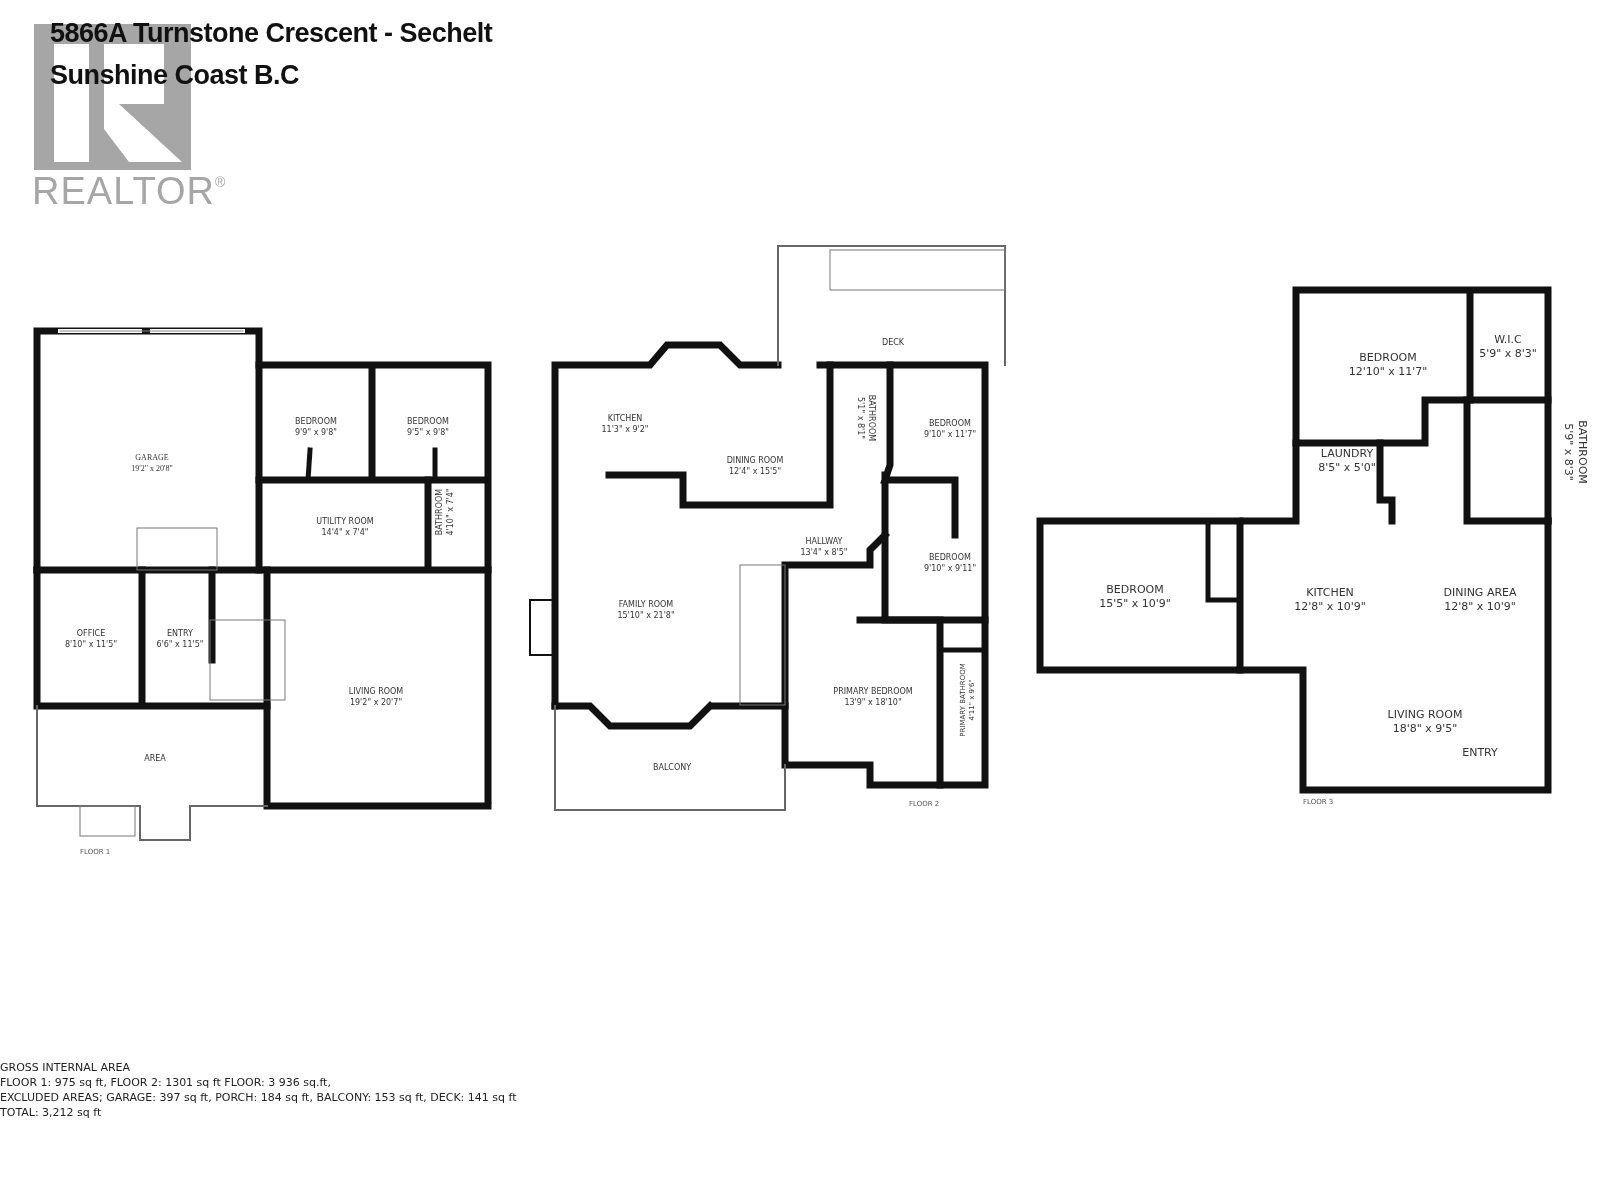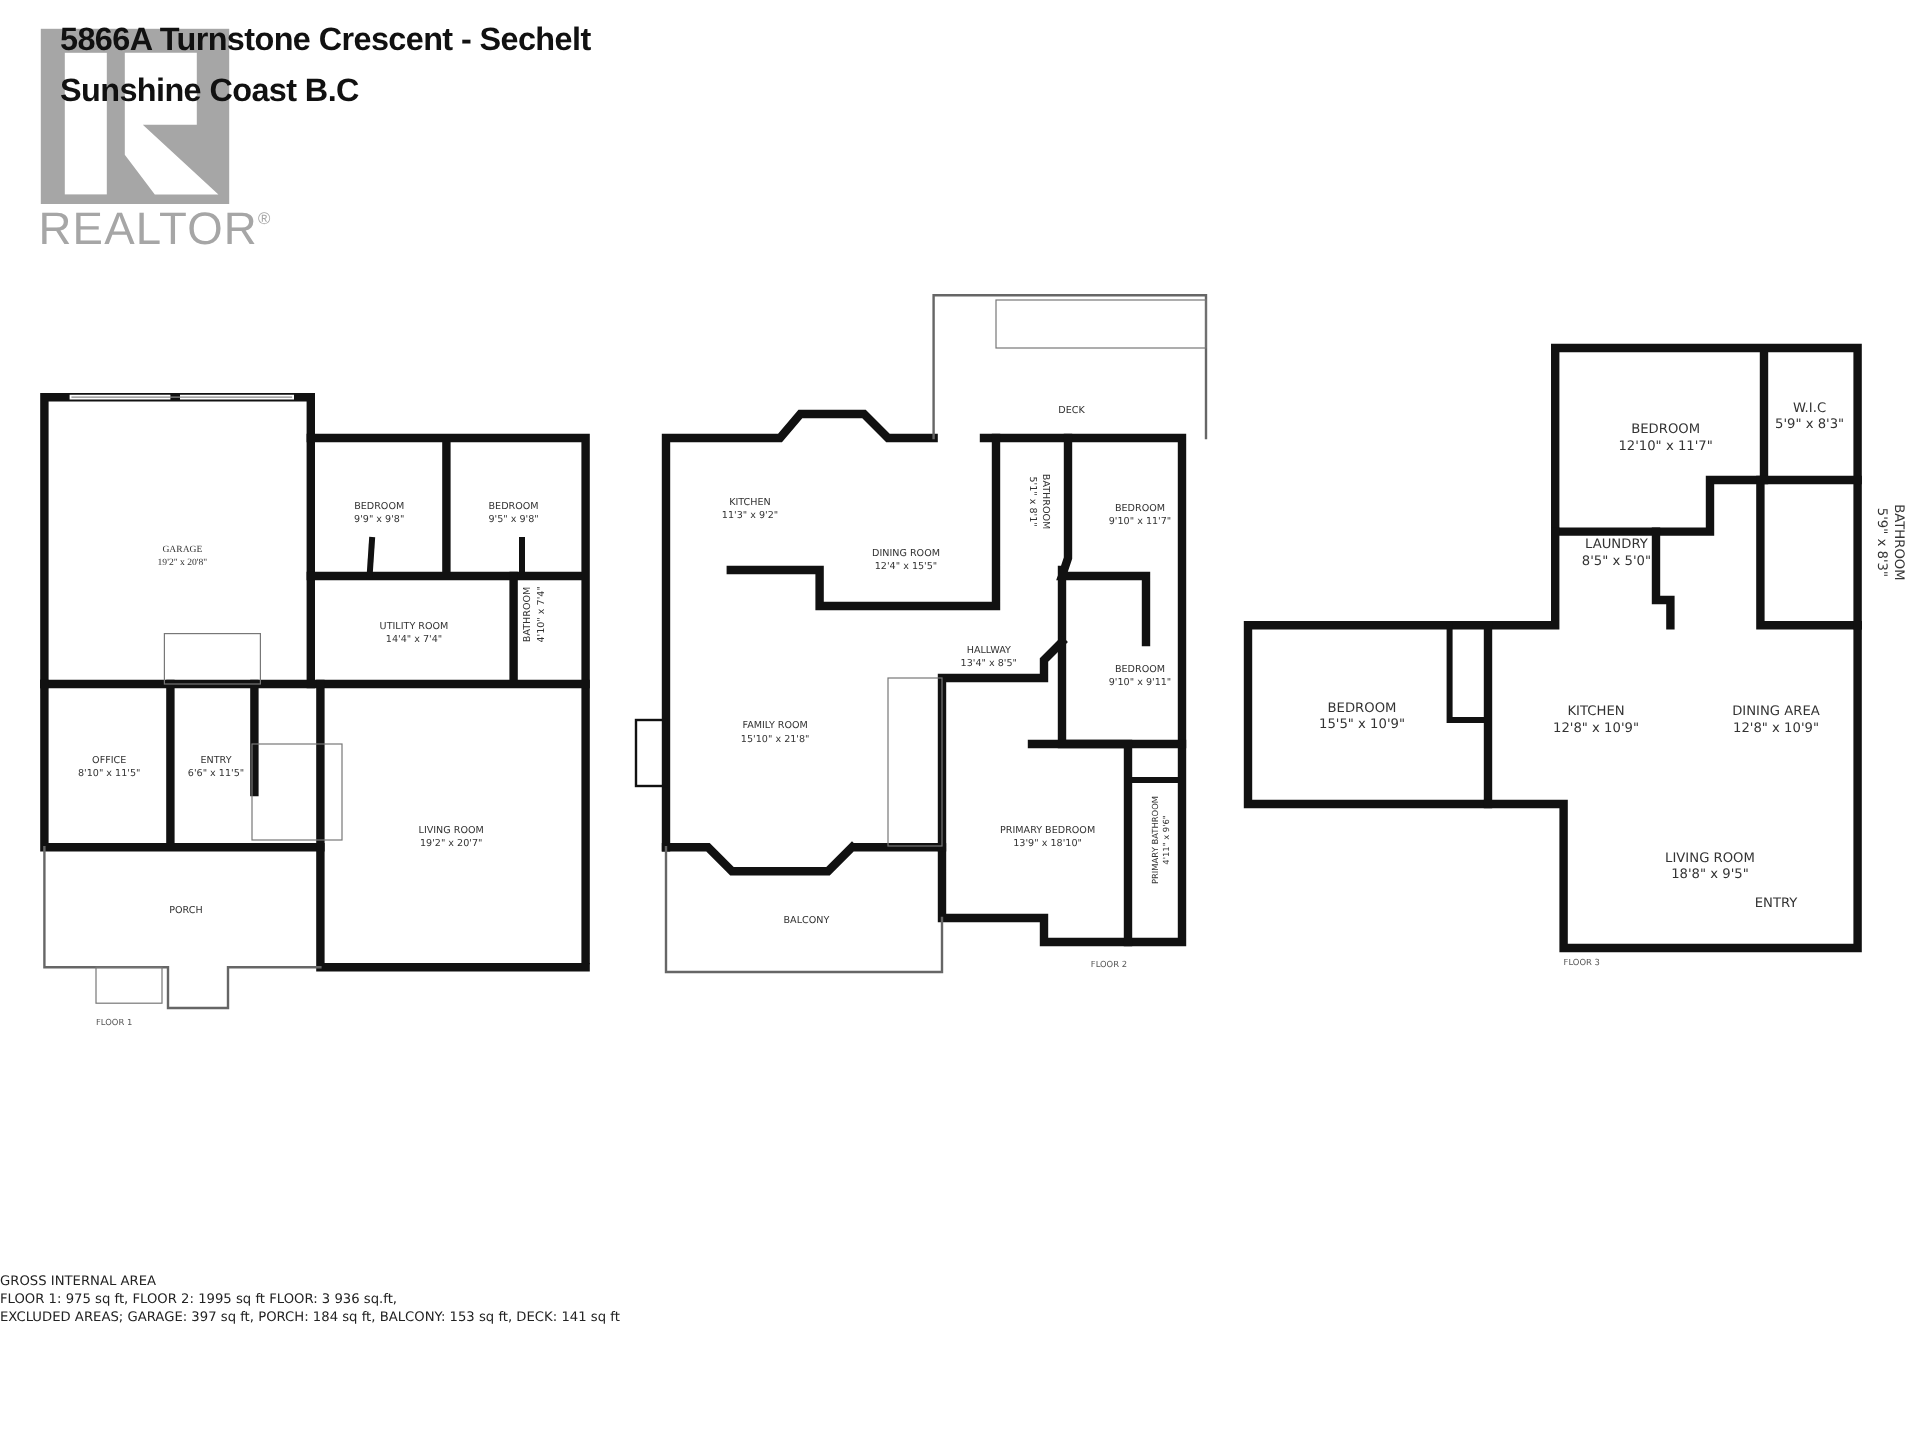--- a/index.html
+++ b/index.html
@@ -115,21 +115,21 @@
   </div>
 <div class="room" style="left:180px;top:639px;">
     <div>ENTRY</div>
     <div>6'6" x 11'5"</div>
   </div>
 <div class="room" style="left:376px;top:697px;">
     <div>LIVING ROOM</div>
     <div>19'2" x 20'7"</div>
   </div>
 <div class="room" style="left:155px;top:758px;">
-    <div>PORCH</div>
+    <div>AREA</div>
   </div>
 <div class="floorlabel" style="left:80px;top:848px;">FLOOR 1</div>
 
 <div class="room" style="left:893px;top:342px;">
     <div>DECK</div>
   </div>
 <div class="room" style="left:625px;top:424px;">
     <div>KITCHEN</div>
     <div>11'3" x 9'2"</div>
   </div>
@@ -202,15 +202,16 @@
     <div>LIVING ROOM</div>
     <div>18'8" x 9'5"</div>
   </div>
 <div class="room big" style="left:1480px;top:753px;">
     <div>ENTRY</div>
   </div>
 <div class="floorlabel" style="left:1303px;top:798px;">FLOOR 3</div>
 
 <div class="abs summary" style="top:1060px;">
   <div>GROSS INTERNAL AREA</div>
-  <div>FLOOR 1: 975 sq ft, FLOOR 2: 1995 sq ft FLOOR: 3 936 sq.ft,</div>
+  <div>FLOOR 1: 975 sq ft, FLOOR 2: 1301 sq ft FLOOR: 3 936 sq.ft,</div>
   <div>EXCLUDED AREAS; GARAGE: 397 sq ft, PORCH: 184 sq ft, BALCONY: 153 sq ft, DECK: 141 sq ft</div>
+  <div>TOTAL: 3,212 sq ft</div>
 </div>
 
 </body></html>

